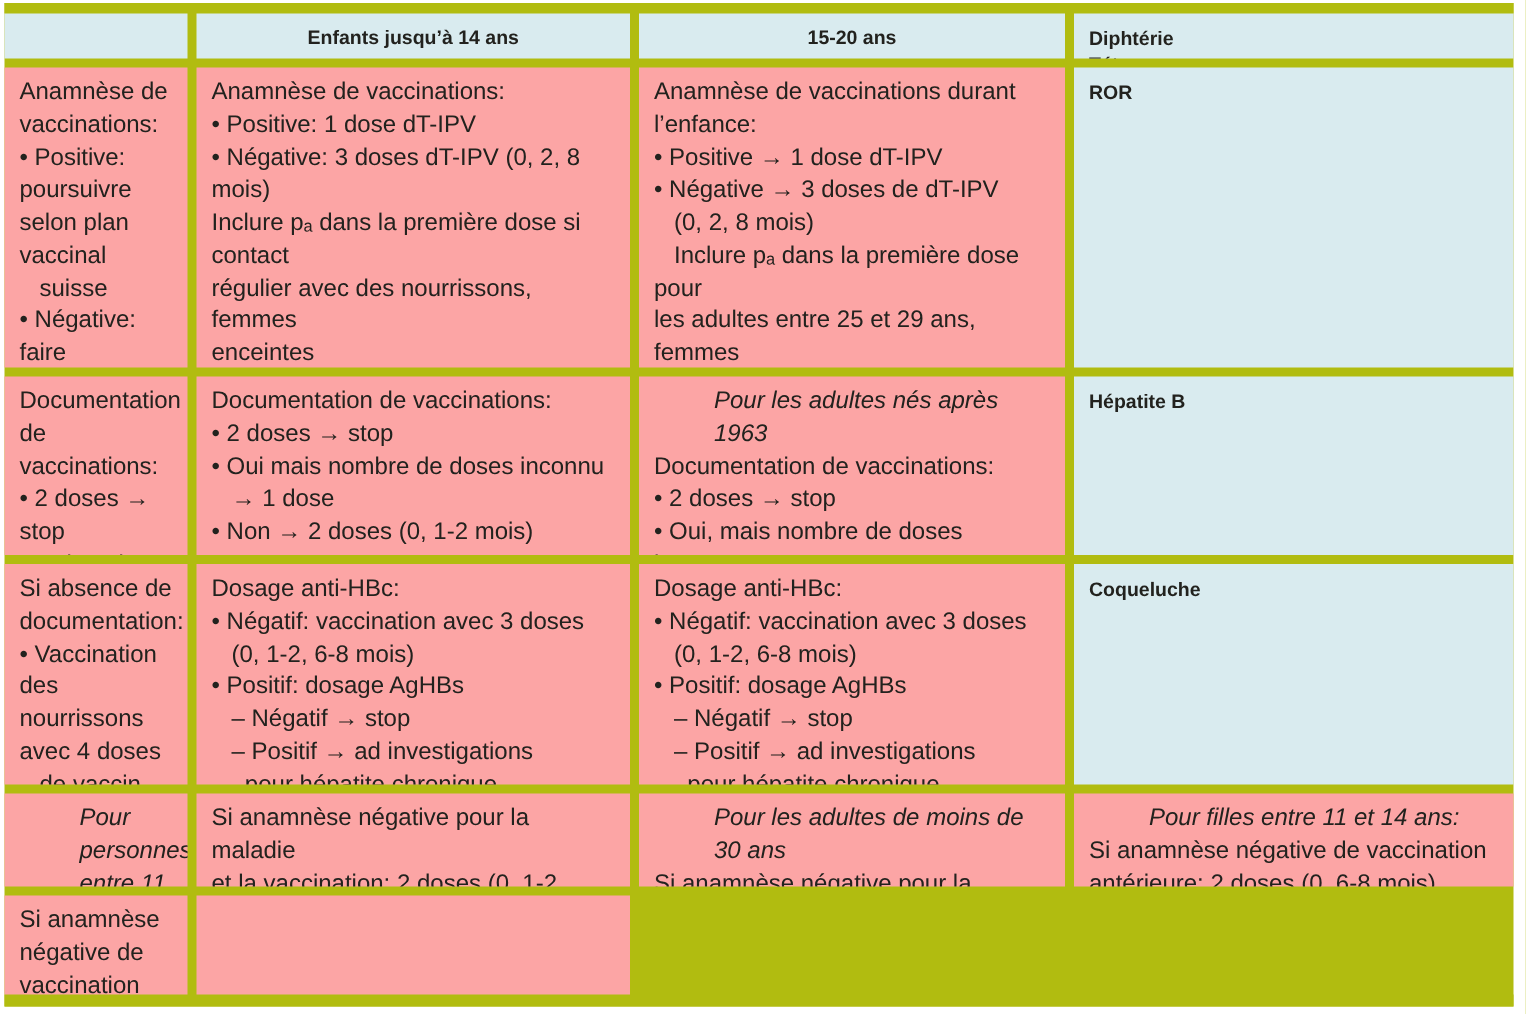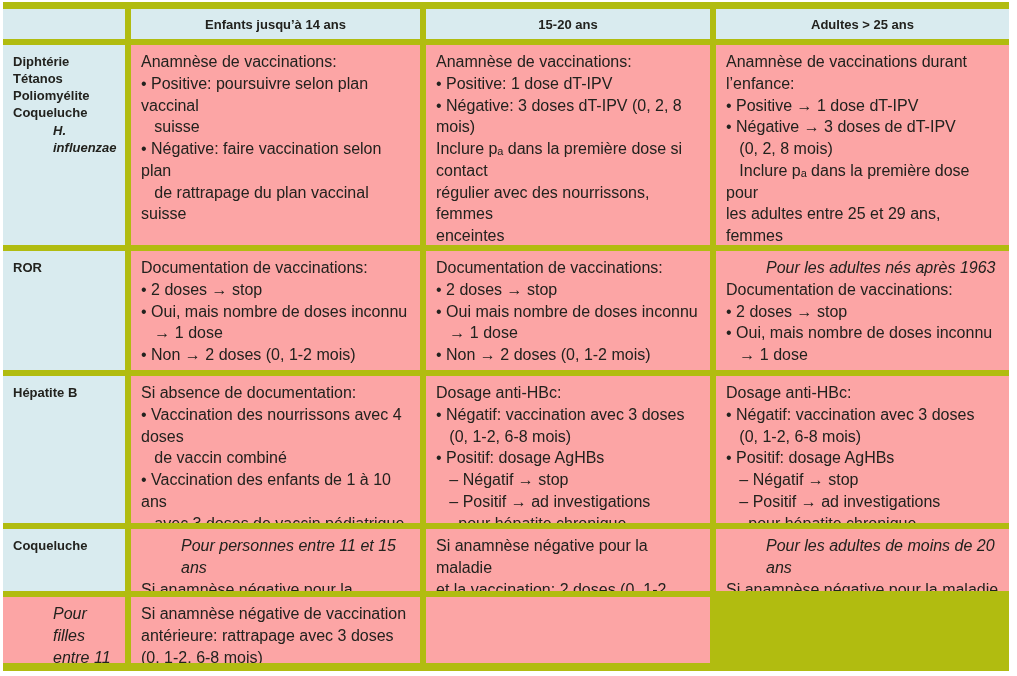--- a/index.html
+++ b/index.html
@@ -39,21 +39,20 @@
   .it  { font-style: italic; margin-left: 40px; }
 </style>
 </head>
 <body>
 
 <div class="vax-table">
 
   <div class="cell head"></div>
   <div class="cell head">Enfants jusqu’à 14 ans</div>
   <div class="cell head">15-20 ans</div>
-  <div class="cell head">Adultes &gt; 25 ans</div>
 
   <div class="cell rowhead">
     <div class="pre">Diphtérie
 Tétanos
 Poliomyélite
 Coqueluche</div>
     <div class="it">H. influenzae</div>
   </div>
   <div class="cell bodycell">
     <div class="pre">Anamnèse de vaccinations:
@@ -146,21 +145,21 @@
   <div class="cell bodycell">
     <div class="pre it">Pour personnes entre 11 et 15 ans</div>
     <div class="pre">Si anamnèse négative pour la maladie:
 2 doses (0, 1-2 mois)</div>
   </div>
   <div class="cell bodycell">
     <div class="pre">Si anamnèse négative pour la maladie
 et la vaccination: 2 doses (0, 1-2 mois)</div>
   </div>
   <div class="cell bodycell">
-    <div class="pre it">Pour les adultes de moins de 20 ans</div>
+    <div class="pre it">Pour les adultes de moins de 30 ans</div>
     <div class="pre">Si anamnèse négative pour la maladie
 et la vaccination: 2 doses (0, 1-2 mois)</div>
   </div>
 
   <div class="cell bodycell">
     <div class="pre it">Pour filles entre 11 et 14 ans:</div>
     <div class="pre">Si anamnèse négative de vaccination
 antérieure: 2 doses (0, 6-8 mois)</div>
   </div>
   <div class="cell bodycell">

